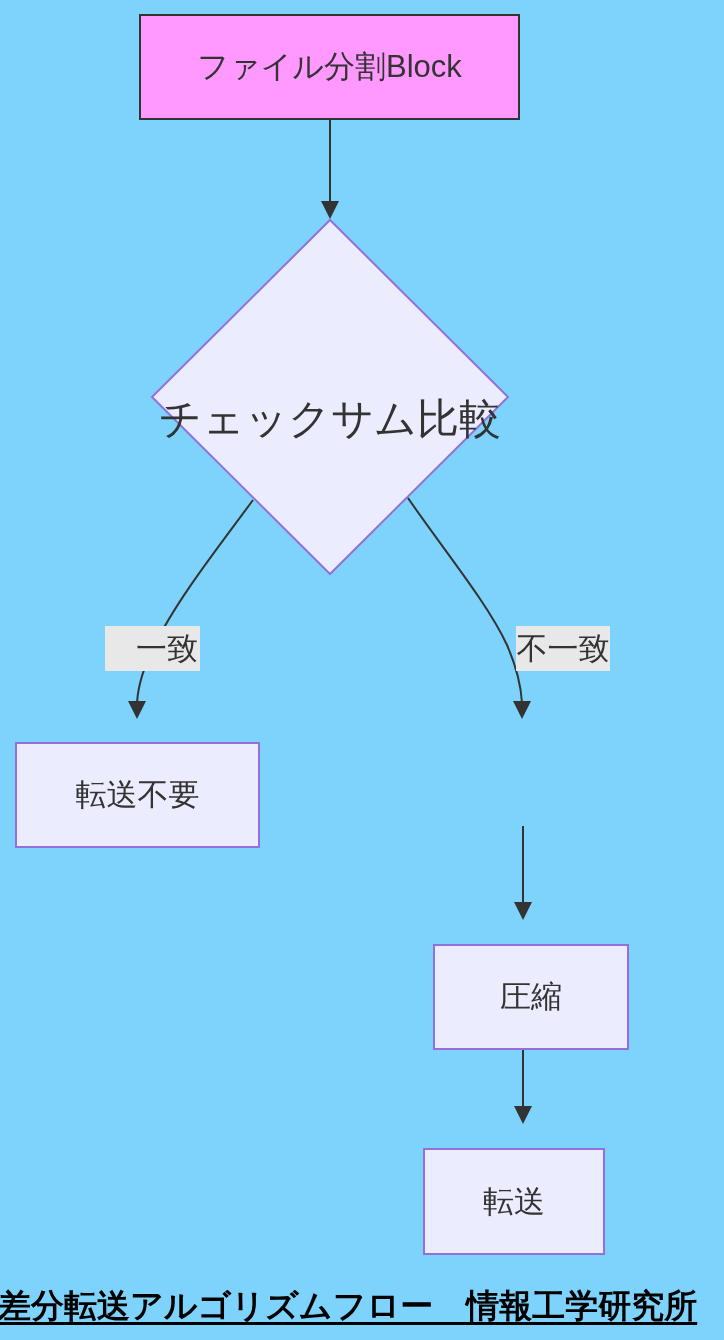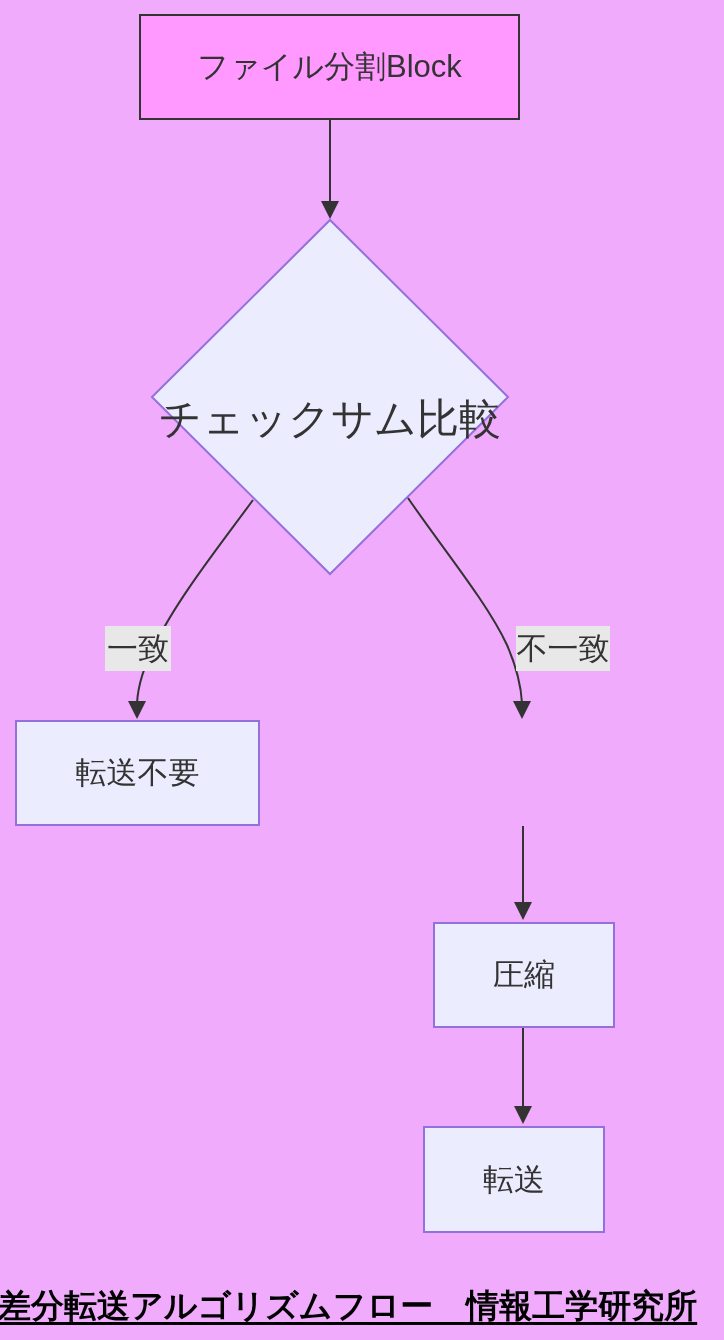--- a/index.html
+++ b/index.html
@@ -5,21 +5,21 @@
   html, body {
     margin: 0;
     padding: 0;
     background: #ffffff;
     font-family: "Liberation Sans", "DejaVu Sans", sans-serif;
   }
   .canvas {
     position: relative;
     width: 724px;
     height: 1340px;
-    background: #f0abfc;
+    background: #7dd3fc;
     overflow: hidden;
   }
   .edge-layer {
     position: absolute;
     left: 0; top: 0;
     width: 724px; height: 1340px;
   }
   .edge-path {
     fill: none;
     stroke: var(--edge, #333333);
@@ -41,20 +41,21 @@
     justify-content: center;
     box-sizing: border-box;
     font-size: 31px;
     color: var(--text, #333333);
     text-align: center;
     line-height: 1.2;
   }
   .node.rect {
     background: var(--node-fill, #ececff);
     border: 2px solid var(--node-border, #9370db);
+    margin-top: 22px;
   }
   .node.highlight {
     background: var(--highlight-fill, #ff99ff);
     border: 2px solid var(--highlight-border, #333333);
   }
   .diamond-label {
     position: absolute;
     left: 330px;
     top: 419px;
     transform: translate(-50%, -50%);
@@ -107,26 +108,26 @@
     <polygon class="arrow-head" points="523,920 514,902 532,902"></polygon>
 
     <path class="edge-path" d="M523,1028 L523,1108"></path>
     <polygon class="arrow-head" points="523,1124 514,1106 532,1106"></polygon>
   </svg>
 
   <div class="node highlight" style="left:139px; top:14px; width:381px; height:106px;">ファイル分割Block</div>
 
   <div class="diamond-label">チェックサム比較</div>
 
-  <div class="edge-label" style="left:105px; top:626px; width:66px; height:45px;">一致</div>
+  <div class="edge-label" style="left:105px; top:626px; width:66px; height:45px;padding-left:29px;">一致</div>
 
   <div class="edge-label" style="left:477px; top:626px; width:94px; height:45px;margin-left:39px;">不一致</div>
 
   <div class="node rect" style="left:15px; top:720px; width:245px; height:106px;">転送不要</div>
 
 
-  <div class="node rect" style="left:433px; top:922px; width:182px; height:106px;">圧縮</div>
+  <div class="node rect" style="left:433px; top:922px; width:196px; height:106px;">圧縮</div>
 
   <div class="node rect" style="left:423px; top:1126px; width:182px; height:107px;">転送</div>
 
   <div class="caption">差分転送アルゴリズムフロー　情報工学研究所</div>
 
 </div>
 
 </body></html>

